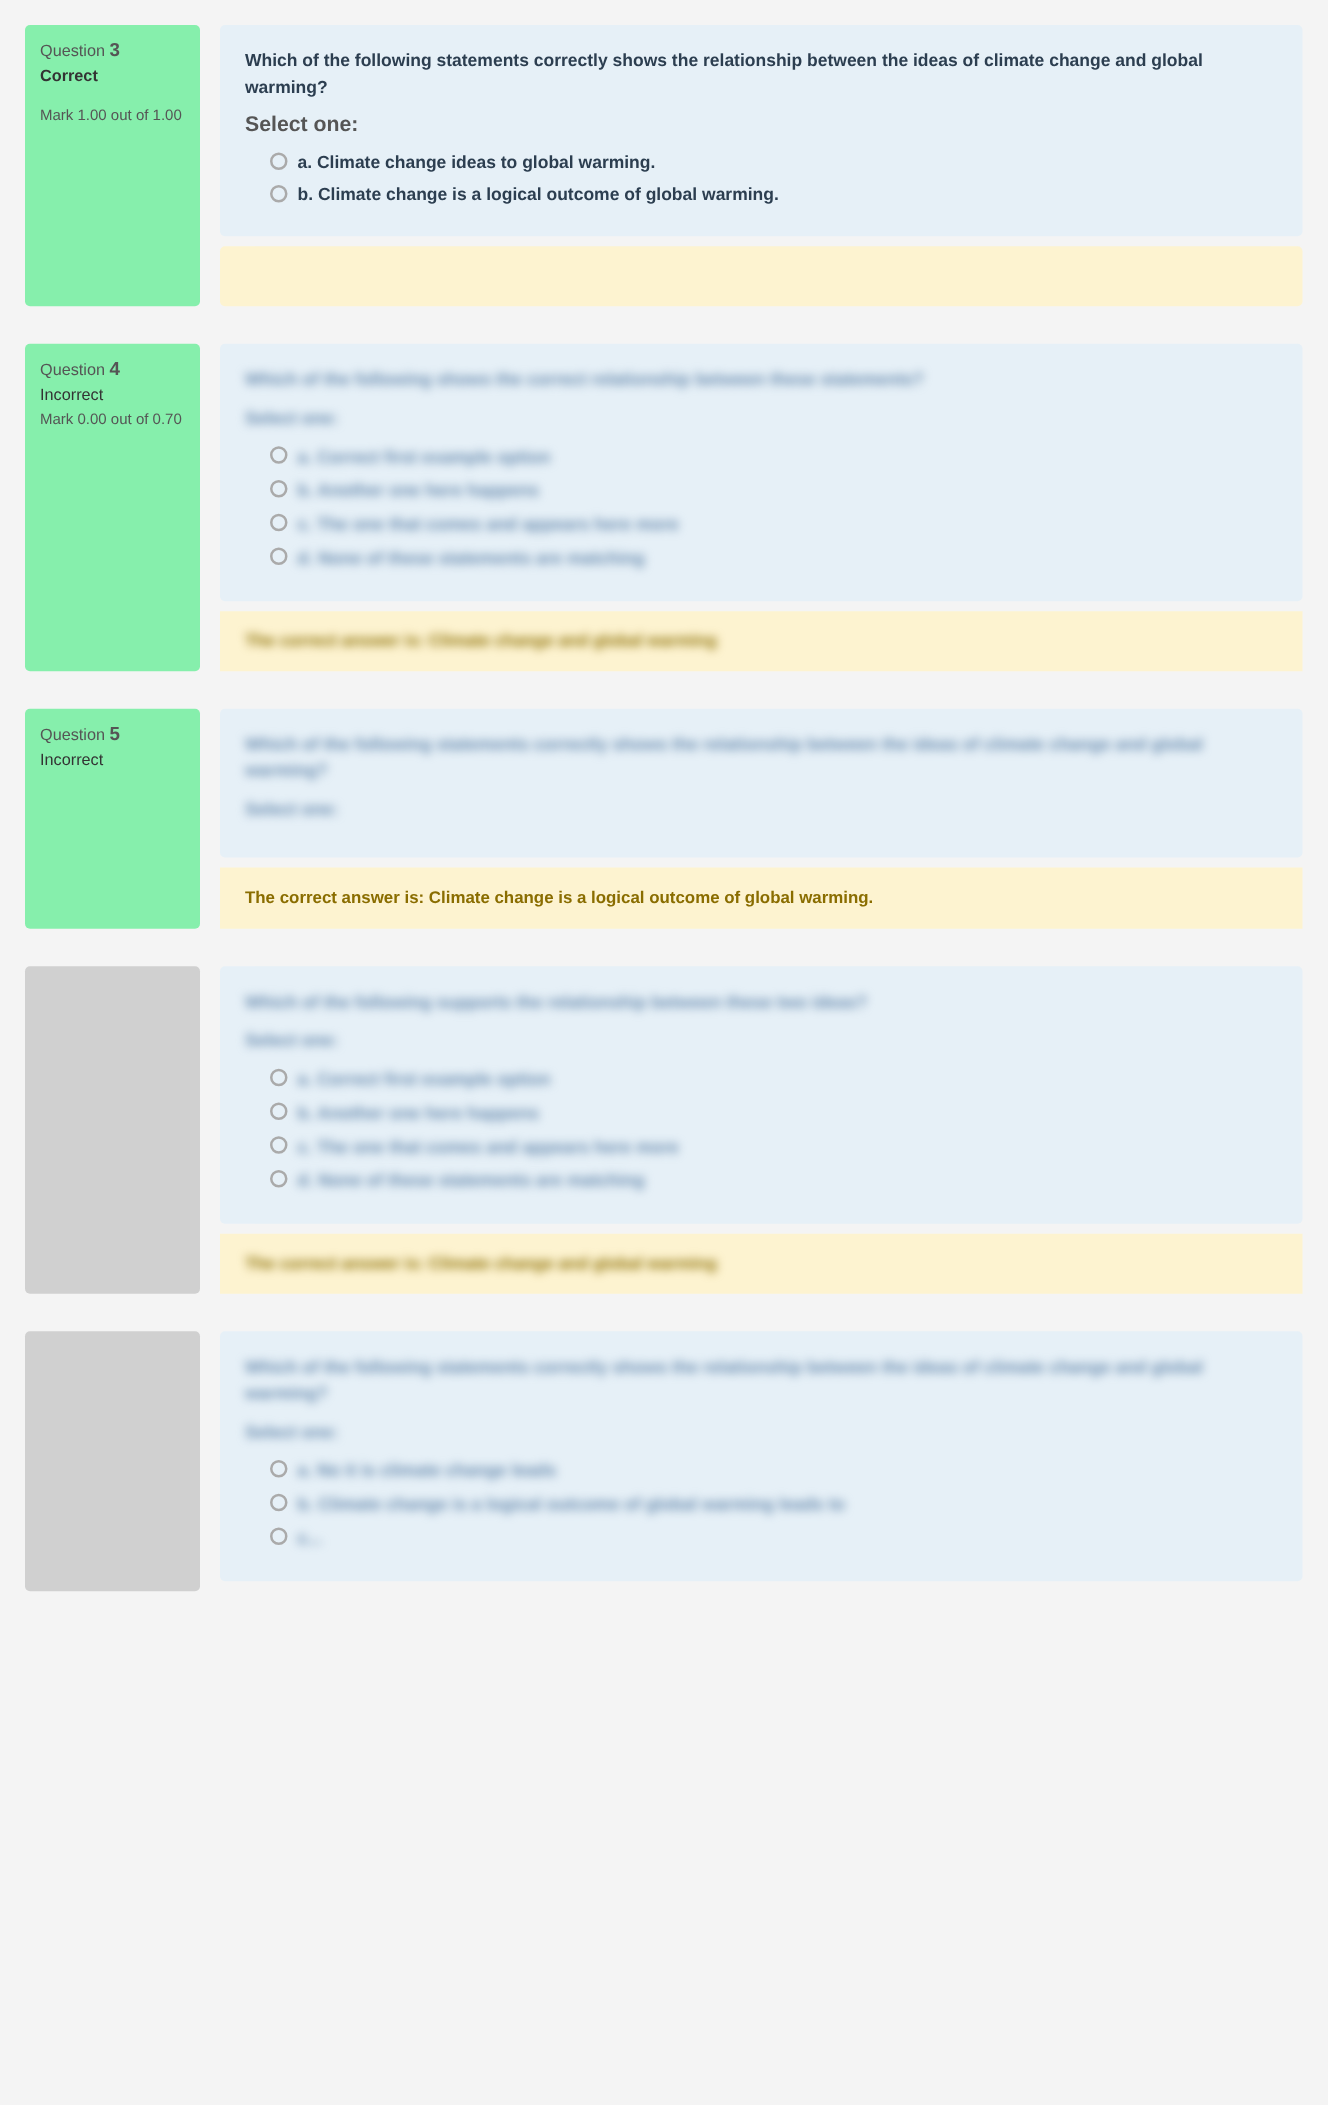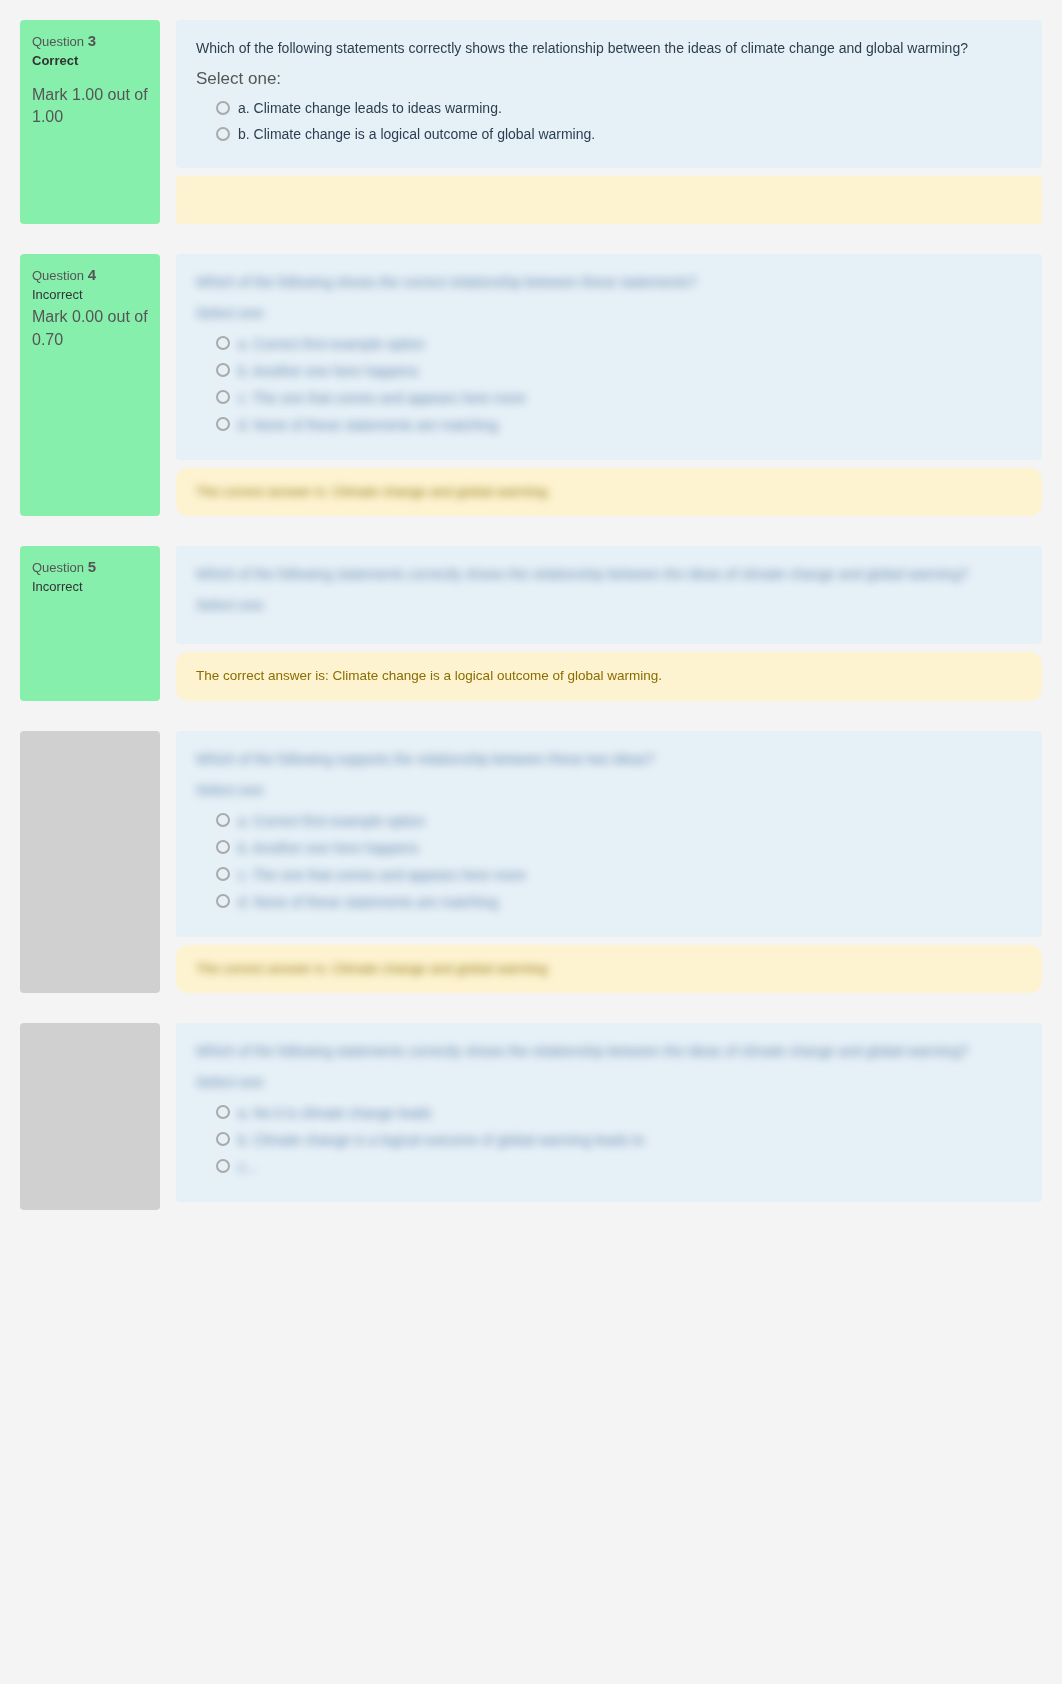--- a/index.html
+++ b/index.html
@@ -43,26 +43,27 @@
     }
 
     .status-incorrect {
       color: #333;
       font-weight: normal;
       margin-bottom: 4px;
     }
 
     .mark-info {
       color: #555;
-      font-size: 16px;
+      font-size: 12px;
       line-height: 1.4;
     }
 
     .question-content-area {
       flex: 1;
+      font-weight: bold;
     }
 
     .question-box {
       background: #e6f0f7;
       border-radius: 4px;
       padding: 18px 20px;
       margin-bottom: 8px;
     }
 
     .question-text {
@@ -93,21 +94,21 @@
       border-radius: 50%;
       border: 2px solid #aaa;
       display: inline-block;
       margin-right: 8px;
       margin-top: 2px;
       flex-shrink: 0;
     }
 
     .feedback-box {
       background: #fdf3d0;
-      border-radius: 12px;
+      border-radius: 0;
       padding: 14px 20px;
       color: #8a6d00;
       font-size: 13.5px;
       line-height: 1.5;
     }
 
     
     .blurred-text {
       filter: blur(4px);
       color: #6a8caf;
@@ -147,21 +148,21 @@
     </div>
     <div class="status-correct">Correct</div>
     <div class="mark-info">Mark 1.00 out of 1.00</div>
   </div>
   <div class="question-content-area">
     <div class="question-box">
       <div class="question-text">Which of the following statements correctly shows the relationship between the ideas of climate change and global warming?</div>
       <div class="select-one">Select one:</div>
       <div class="answer-option">
         <span class="radio-circle"></span>
-        <span>a. Climate change leads to ideas warming.</span>
+        <span>a. Climate change ideas to global warming.</span>
       </div>
       <div class="answer-option">
         <span class="radio-circle"></span>
         <span>b. Climate change is a logical outcome of global warming.</span>
       </div>
     </div>
     <div class="empty-feedback"></div>
   </div>
 </div>
 

